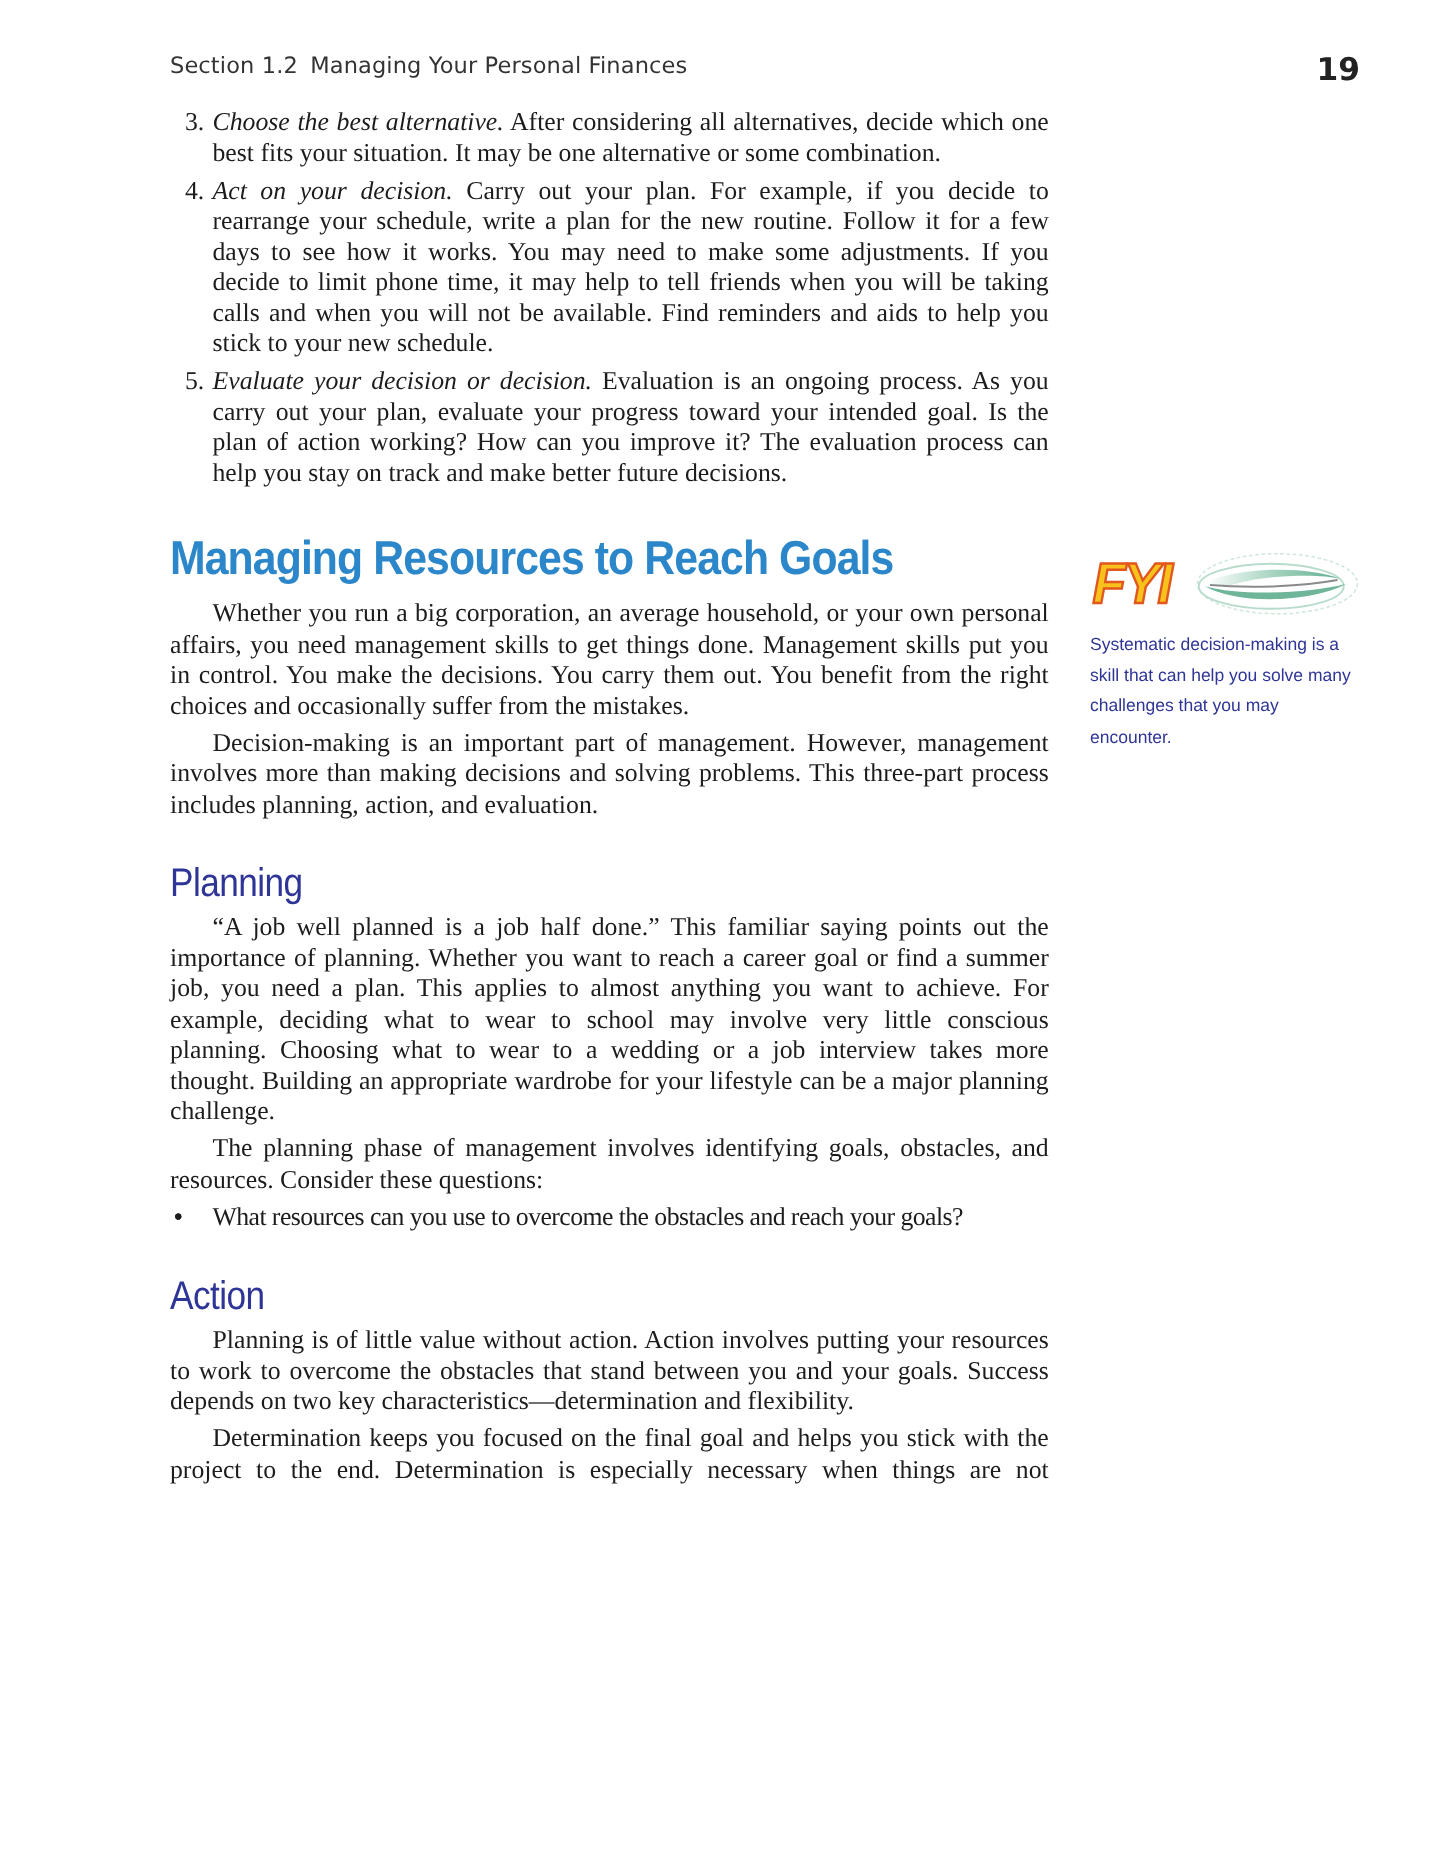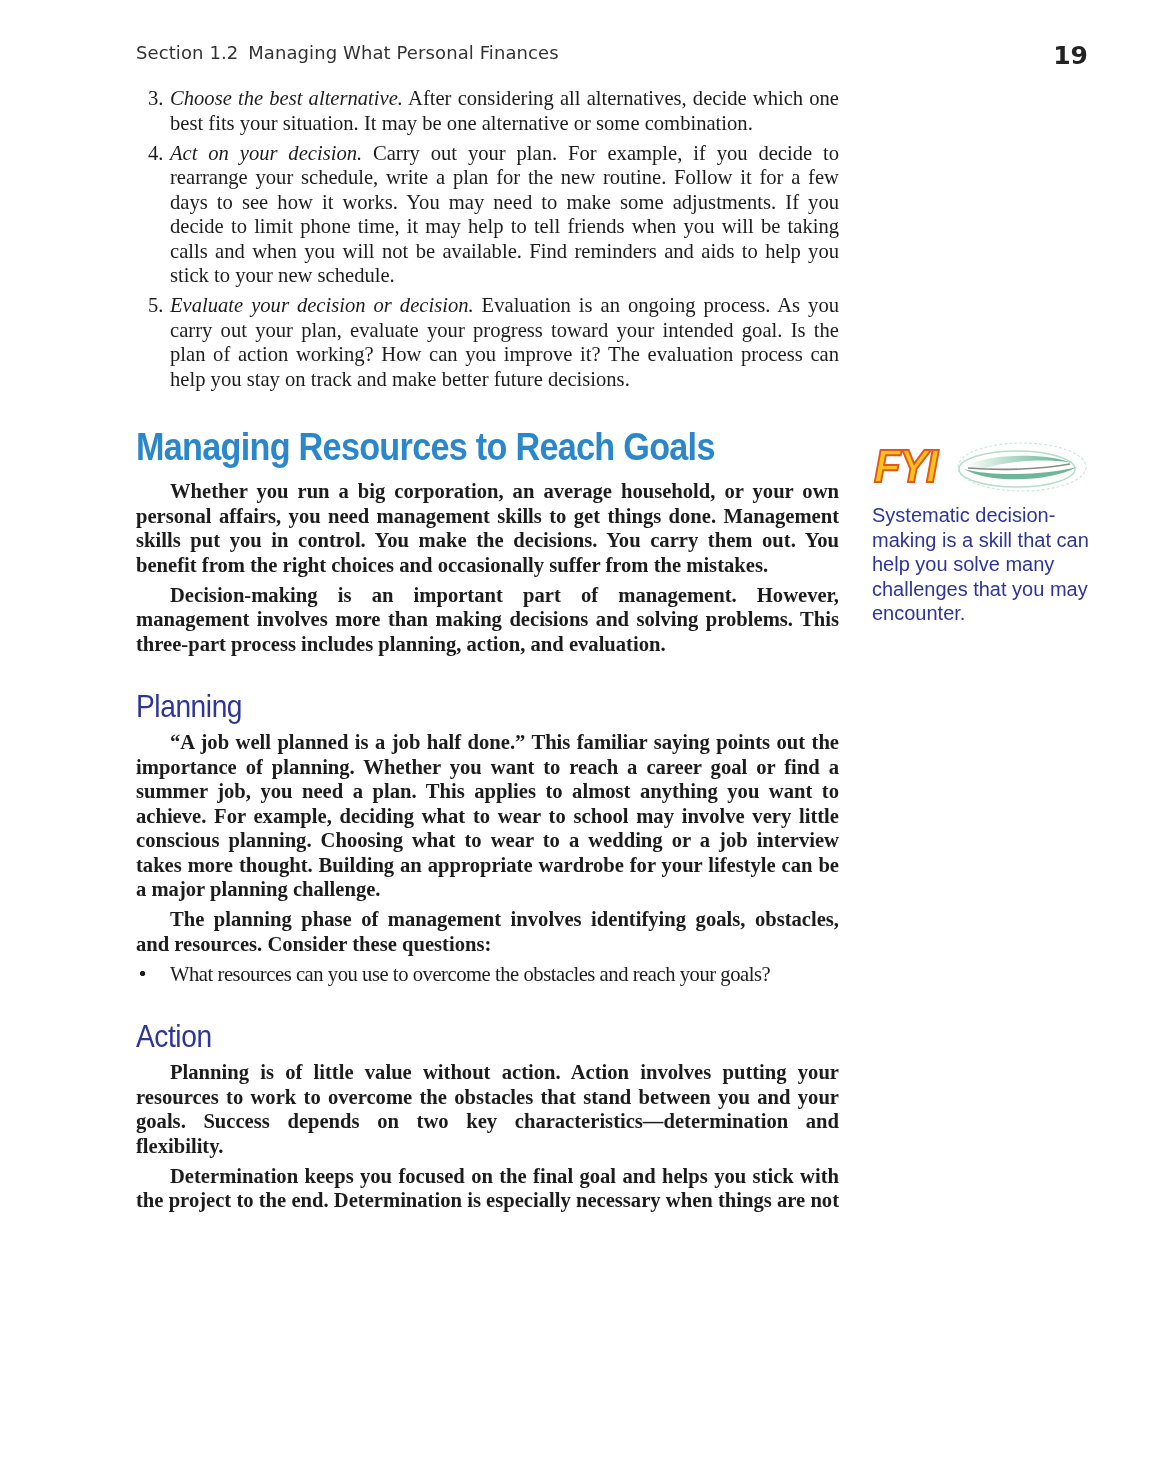--- a/index.html
+++ b/index.html
@@ -14,21 +14,21 @@
     .running-head .sec { margin-right: 4px; }
     .page-num {
       position: absolute; right: 68px; top: 41px;
       font-family: "DejaVu Sans", sans-serif; font-weight: bold; font-size: 25px; color: #222;
     }
 
     .main {
       position: absolute; left: 136px; top: 86px; width: 703px;
       font-family: "Liberation Serif", serif; font-size: 20.6px; line-height: 24.5px; color: #1c1c1c;
     }
-    .main p { margin: 0 0 5.5px 0; text-align: justify; text-indent: 34px; font-weight: bold; }
+    .main p { margin: 0 0 5.5px 0; text-align: justify; text-indent: 34px; }
     .numlist { margin: 0 0 5.5px 0; padding: 0; list-style: none; }
     .numlist li { position: relative; padding-left: 34px; margin-bottom: 5.5px; text-align: justify; }
     .numlist li .num { position: absolute; left: 12px; top: 0; }
     .numlist li em { font-style: italic; }
 
     .bullets { margin: 0 0 5.5px 0; padding: 0; list-style: none; }
     .bullets li { position: relative; padding-left: 34px; margin-bottom: 5.5px; text-align: left; }
     .bullets li .dot { position: absolute; left: 3px; top: 0; }
 
     h1.sec-title {
@@ -42,31 +42,31 @@
       transform: scaleX(0.88); transform-origin: left center; white-space: nowrap;
     }
 
     .fyi {
       position: absolute; left: 872px; top: 437px; width: 220px;
     }
     .fyi-logo { position: relative; width: 220px; height: 60px; }
     .fyi-logo svg { position: absolute; left: 0; top: 0; }
     .fyi-text {
       margin-top: 6px;
-      font-family: "Liberation Sans", sans-serif; font-size: 20px; line-height: 24.5px; color: #2e3596;
+      font-family: "Liberation Sans", sans-serif; font-size: 14px; line-height: 24.5px; color: #2e3596;
     }
   </style>
 </head>
 <body>
 
 <div class="page">
 
   <div class="running-head">
     <span class="sec">Section 1.2</span>
-    <span>Managing What Personal Finances</span>
+    <span>Managing Your Personal Finances</span>
   </div>
   <div class="page-num">19</div>
 
   <div class="main">
 
     <ol class="numlist">
       <li>
         <span class="num">3.</span>
         <em>Choose the best alternative.</em><span> After considering all alternatives, decide which one best fits your situation. It may be one alternative or some combination.</span>
       </li>

